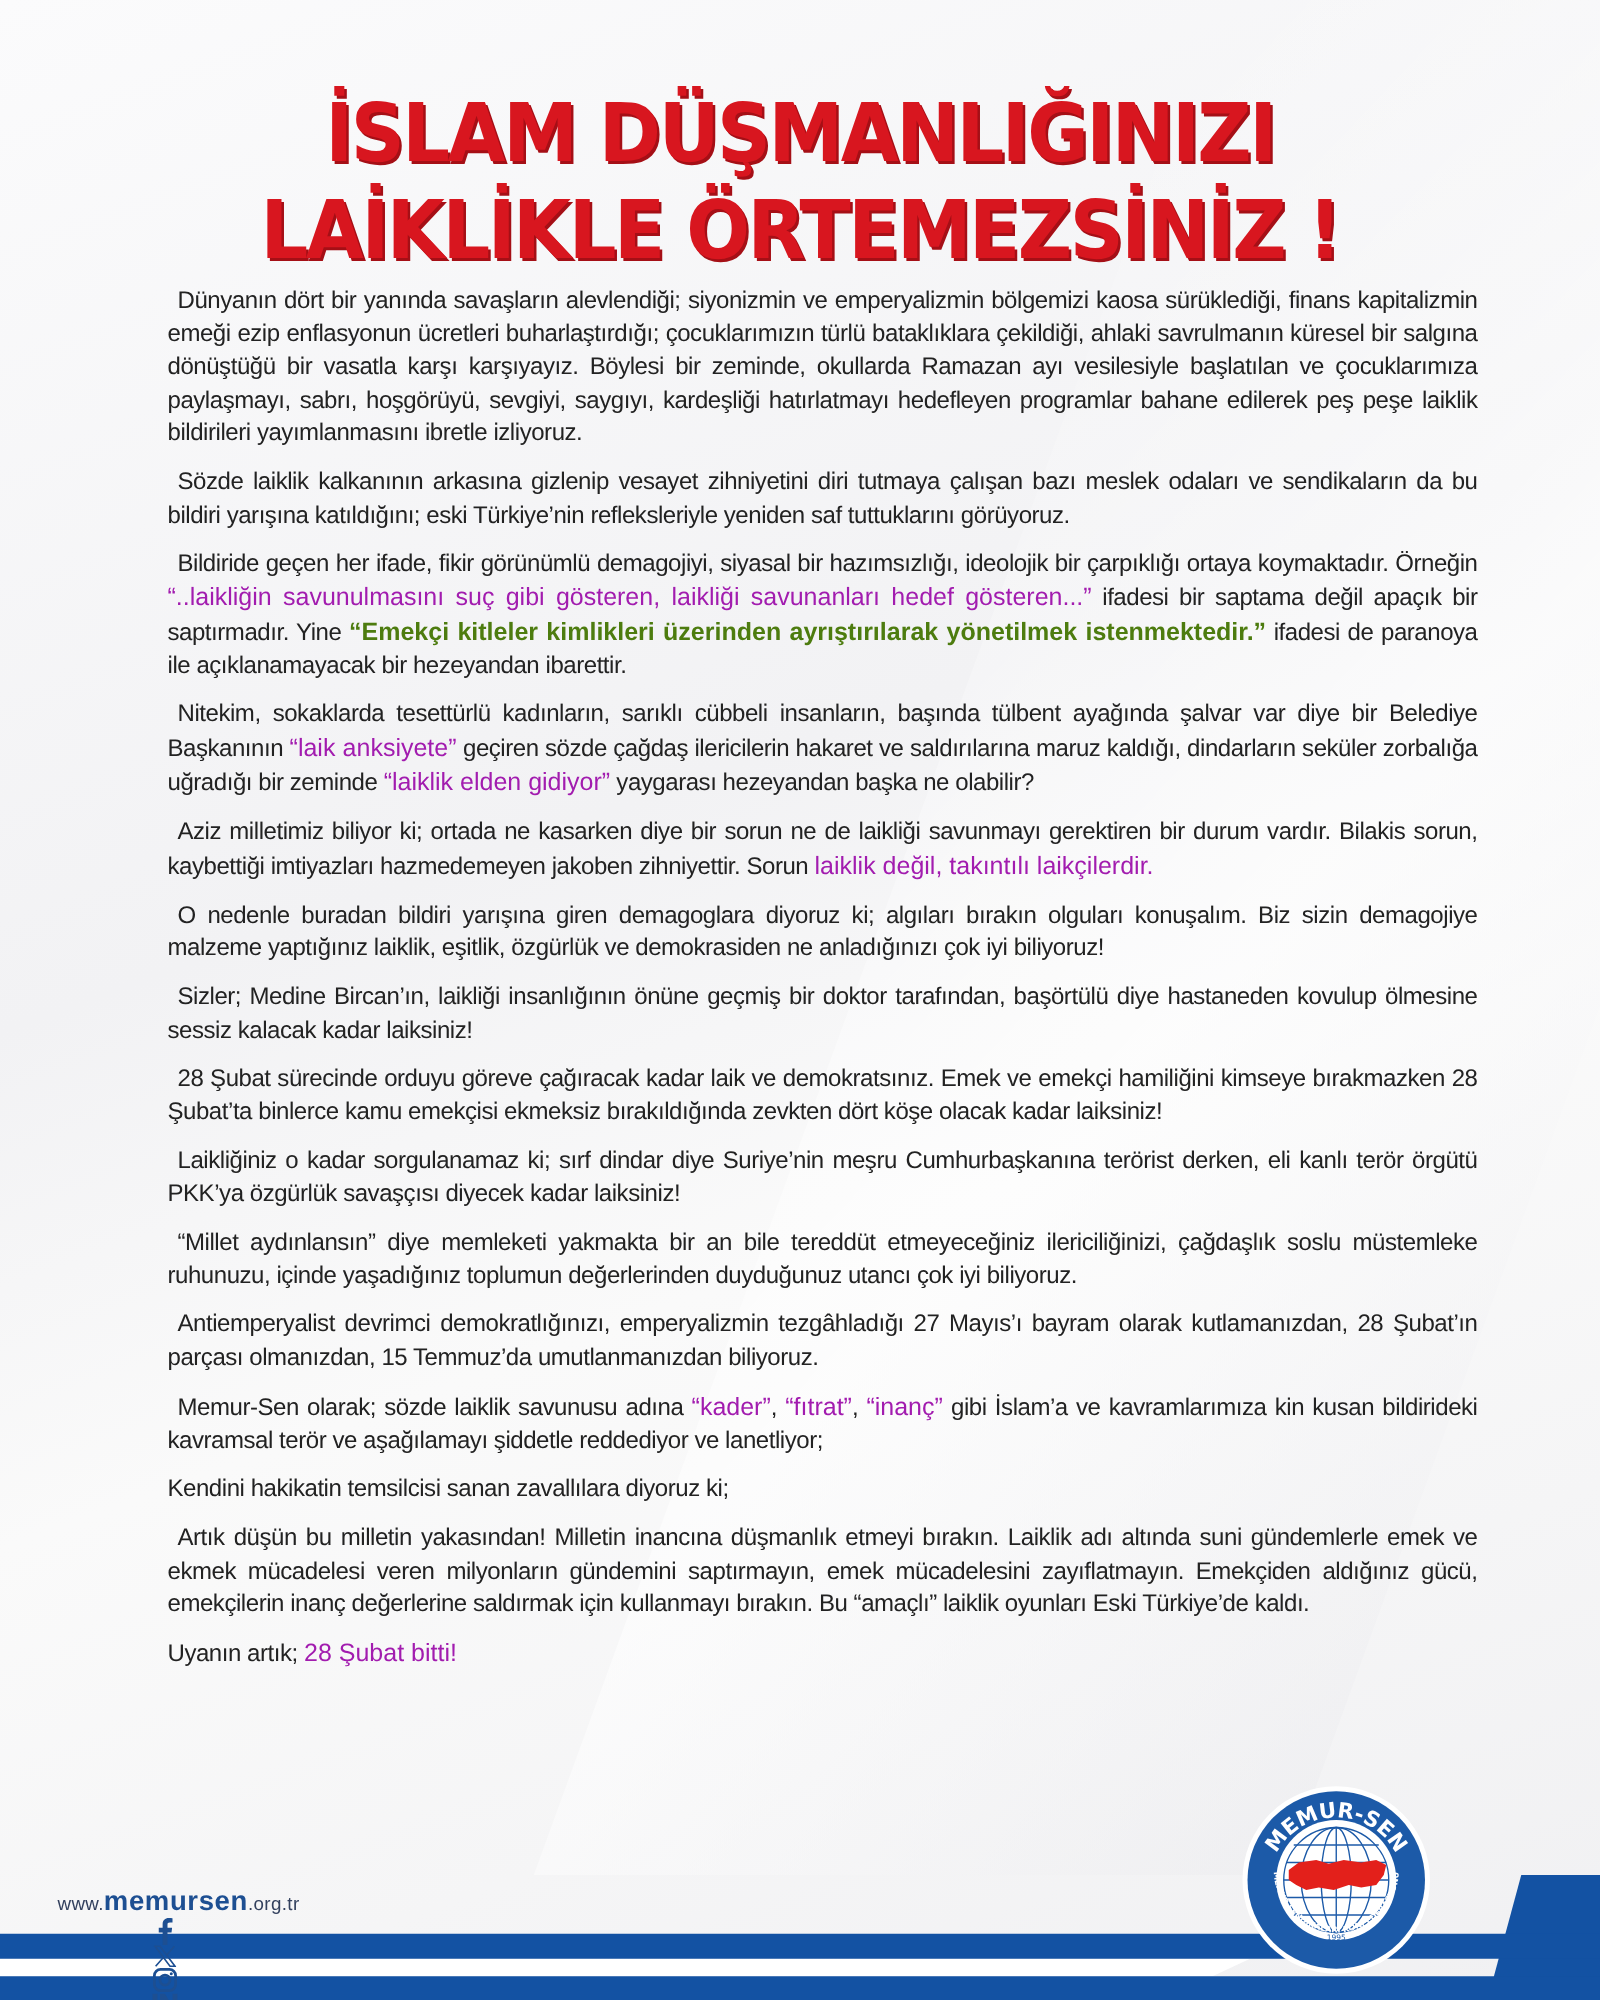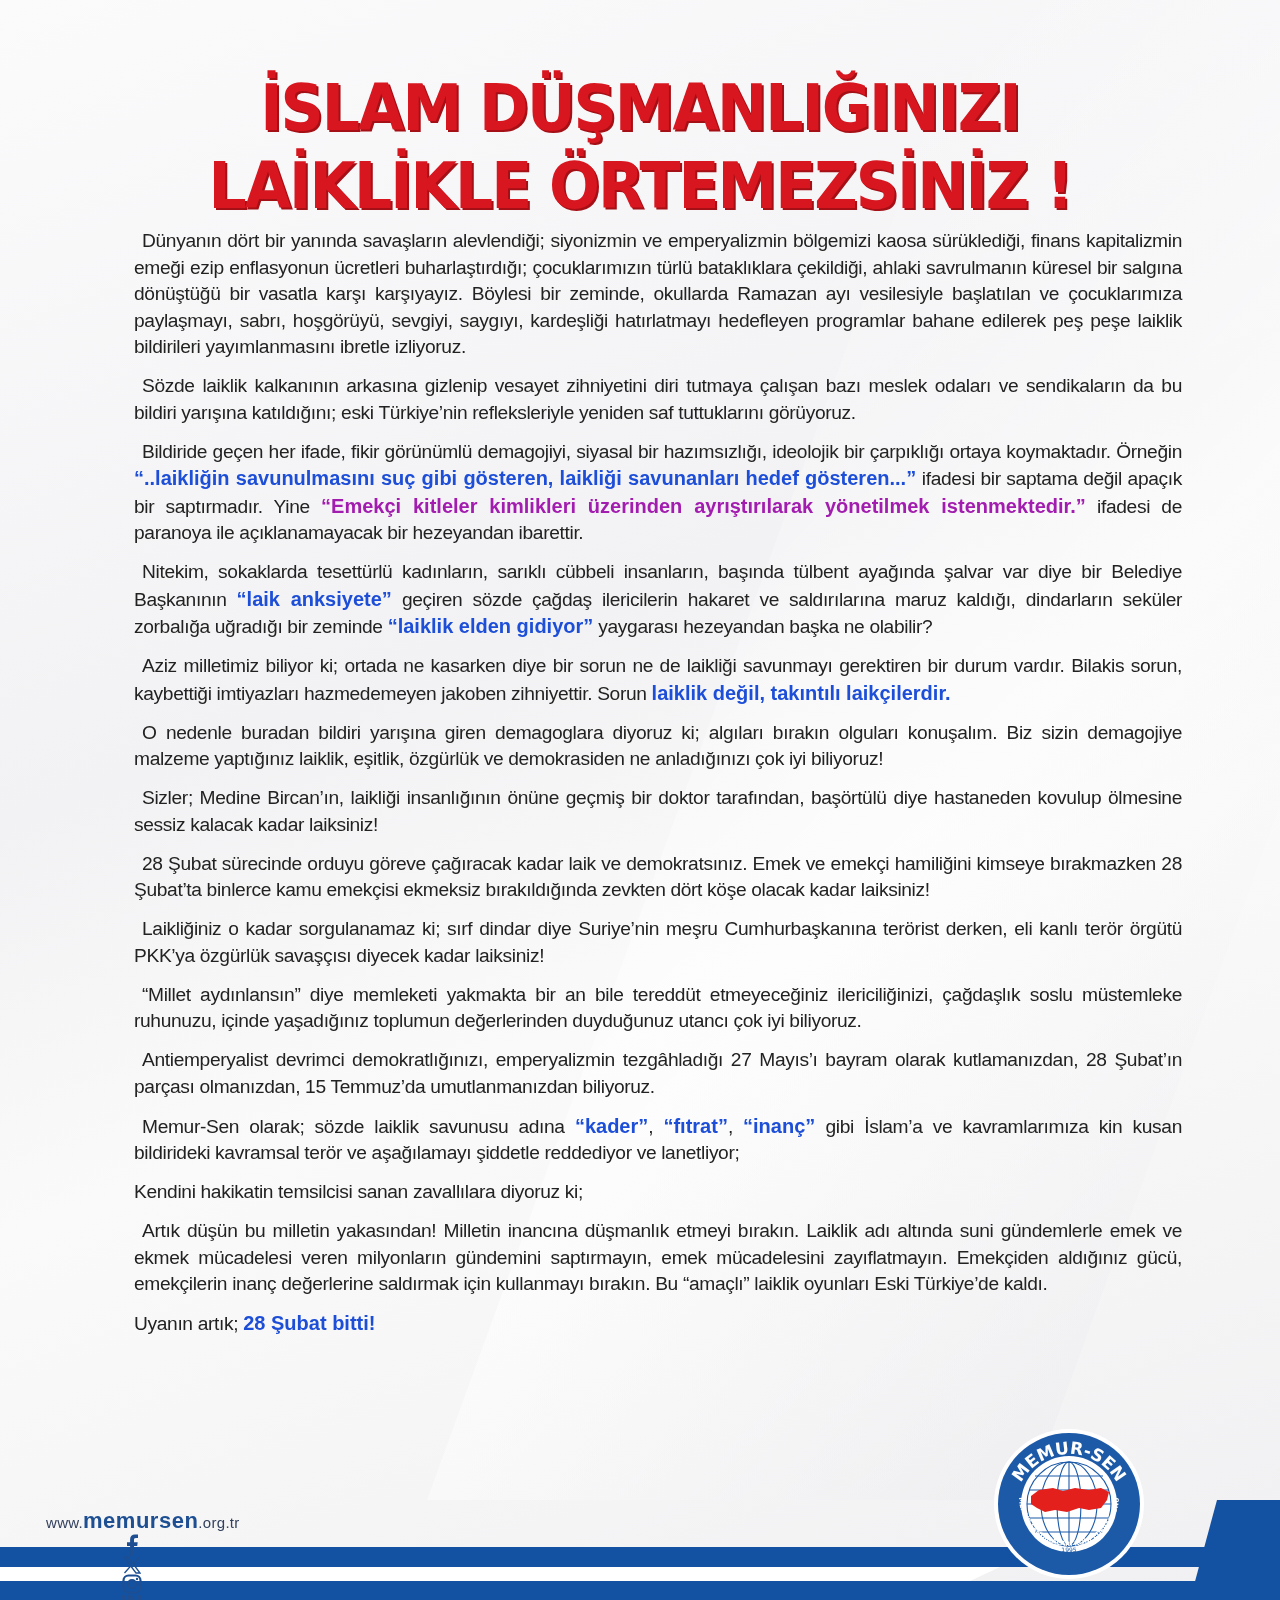--- a/index.html
+++ b/index.html
@@ -27,22 +27,22 @@
   }
   .title div { margin: 0; }
   .content {
     position: absolute; top: 228px; left: 134px; width: 1048px;
     font-family: "Liberation Sans Narrow", "Liberation Sans", sans-serif;
     font-size: 19.2px; line-height: 26.5px; color: #222;
     letter-spacing: -0.35px;
   }
   .content p { margin: 0 0 12.5px 0; text-align: justify; text-indent: 8px; }
   .content p.noindent { text-indent: 0; }
-  .hl-red { color: #1d4ed8; font-weight: bold; font-size: 20px; letter-spacing: 0; }
-  .hl-blue { color: #a21caf; font-weight: bold; font-size: 20px; letter-spacing: 0; }
+  .hl-red { color: #a21caf; font-weight: normal; font-size: 20px; letter-spacing: 0; }
+  .hl-blue { color: #4d7c0f; font-weight: bold; font-size: 20px; letter-spacing: 0; }
   .footer-band-top {
     position: absolute; left: 0; top: 1547px; width: 1280px; height: 20px;
     background: #1352a3;
   }
   .footer-band-white {
     position: absolute; left: 0; top: 1567px; width: 1000px; height: 14px;
     background: #ffffff;
     clip-path: polygon(0 0, 100% 0, 97% 100%, 0 100%);
   }
   .footer-band-bottom {

